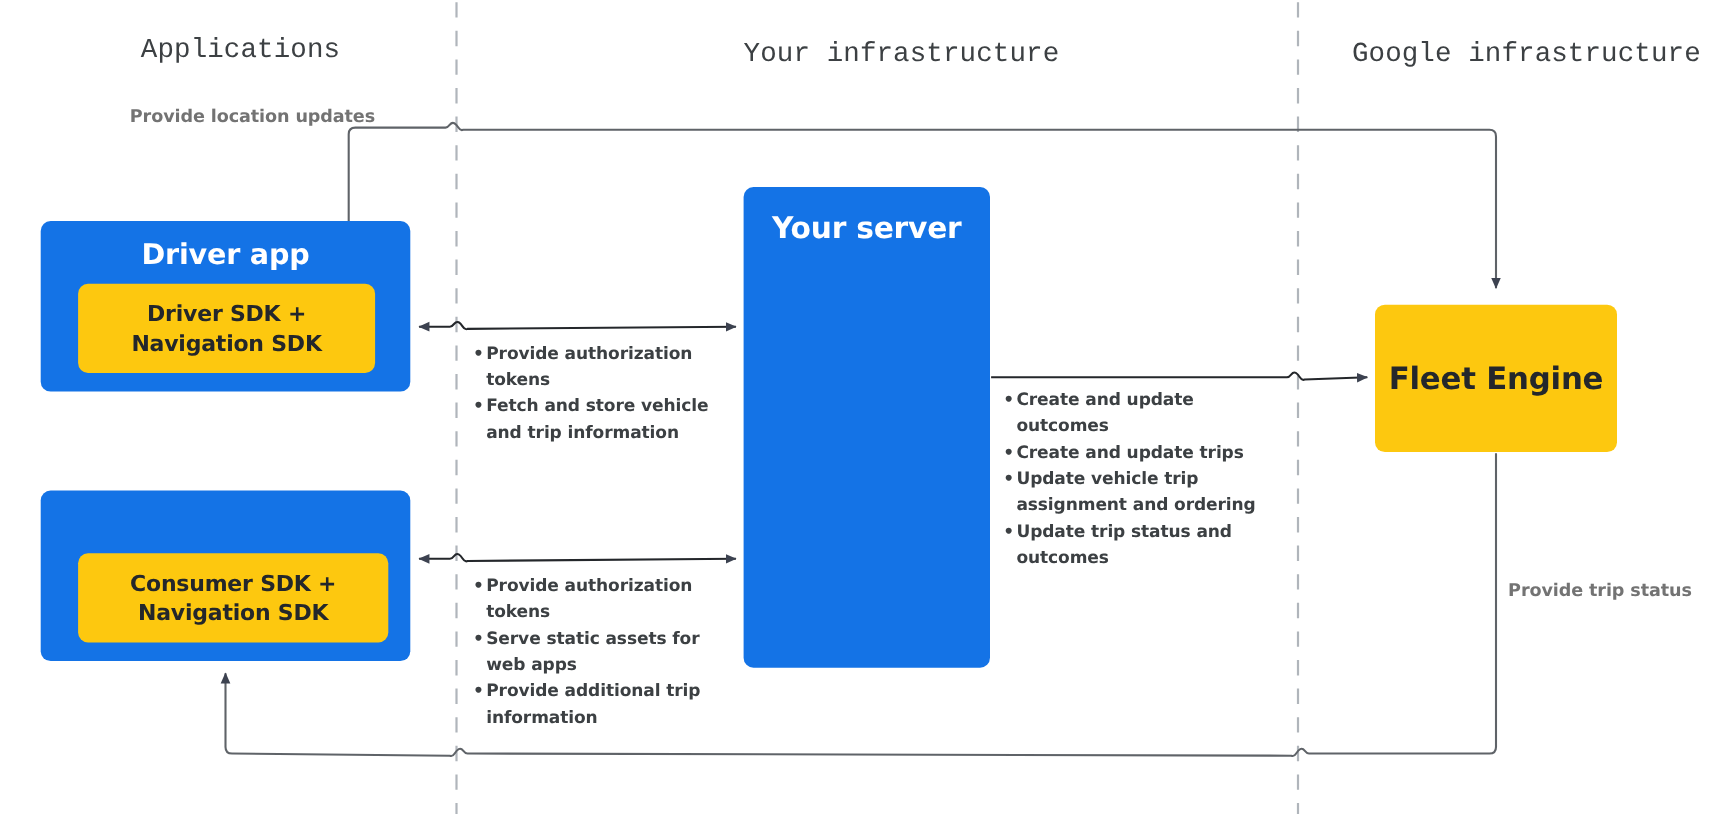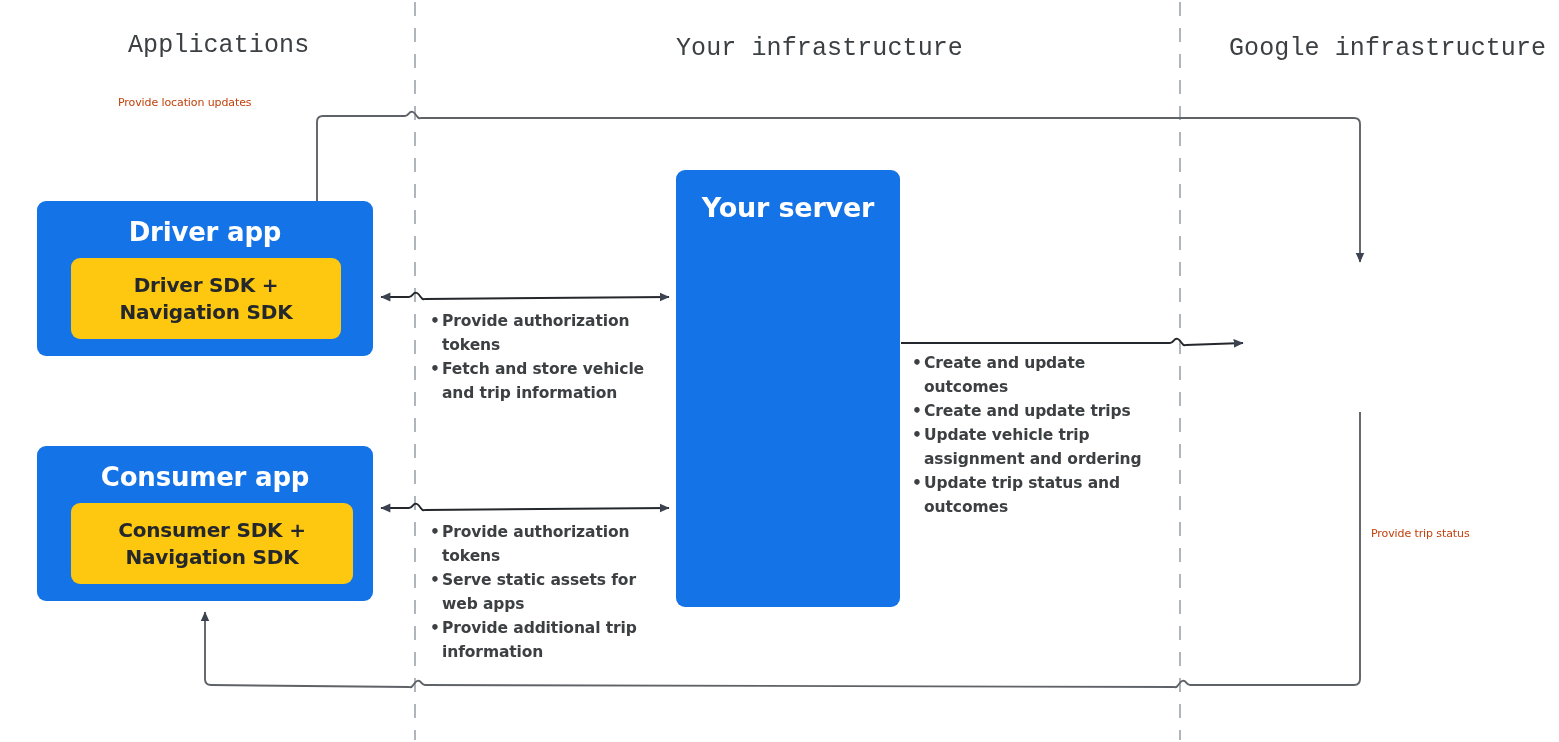--- a/index.html
+++ b/index.html
@@ -95,23 +95,23 @@
     justify-content: center;
     color: #24272b;
     font-size: 28px;
     font-weight: bold;
     font-family: "DejaVu Sans", sans-serif;
     letter-spacing: -0.2px;
   }
 
   .edge-label {
     position: absolute;
-    font-size: 11px;
-    font-weight: normal;
-    color: #c2410c;
+    font-size: 16px;
+    font-weight: bold;
+    color: #737373;
     font-family: "DejaVu Sans", sans-serif;
     white-space: nowrap;
     letter-spacing: -0.1px;
   }
 
   .bullet-list {
     position: absolute;
     font-size: 15.5px;
     font-weight: bold;
     color: #3c4043;
@@ -183,31 +183,33 @@
 
   <div class="app-box" style="left:37px; top:201px; width:336px; height:155px;">
     <div class="app-title" style="top:16px;">Driver app</div>
     <div class="sdk-box" style="left:34px; top:57px; width:270px; height:81px;">
       <span style="white-space:pre-line;">Driver SDK +
 Navigation SDK</span>
     </div>
   </div>
 
   <div class="app-box" style="left:37px; top:446px; width:336px; height:155px;">
-    <div class="app-title" style="top:16px;">Consumer app</div>
     <div class="sdk-box" style="left:34px; top:57px; width:282px; height:81px;">
       <span style="white-space:pre-line;">Consumer SDK +
 Navigation SDK</span>
     </div>
   </div>
 
   <div class="server-box" style="left:676px; top:170px; width:224px; height:437px;">
     <div class="server-title">Your server</div>
   </div>
 
+  <div class="engine-box" style="left:1250px; top:277px; width:220px; height:134px;">
+    <span>Fleet Engine</span>
+  </div>
 
   <div class="bullet-list" style="left:430px; top:309px; width:225px;">
       <div class="bullet-row">
         <span class="dot">•</span>
         <span class="btext">Provide authorization tokens</span>
       </div>
       <div class="bullet-row">
         <span class="dot">•</span>
         <span class="btext">Fetch and store vehicle and trip information</span>
       </div>

